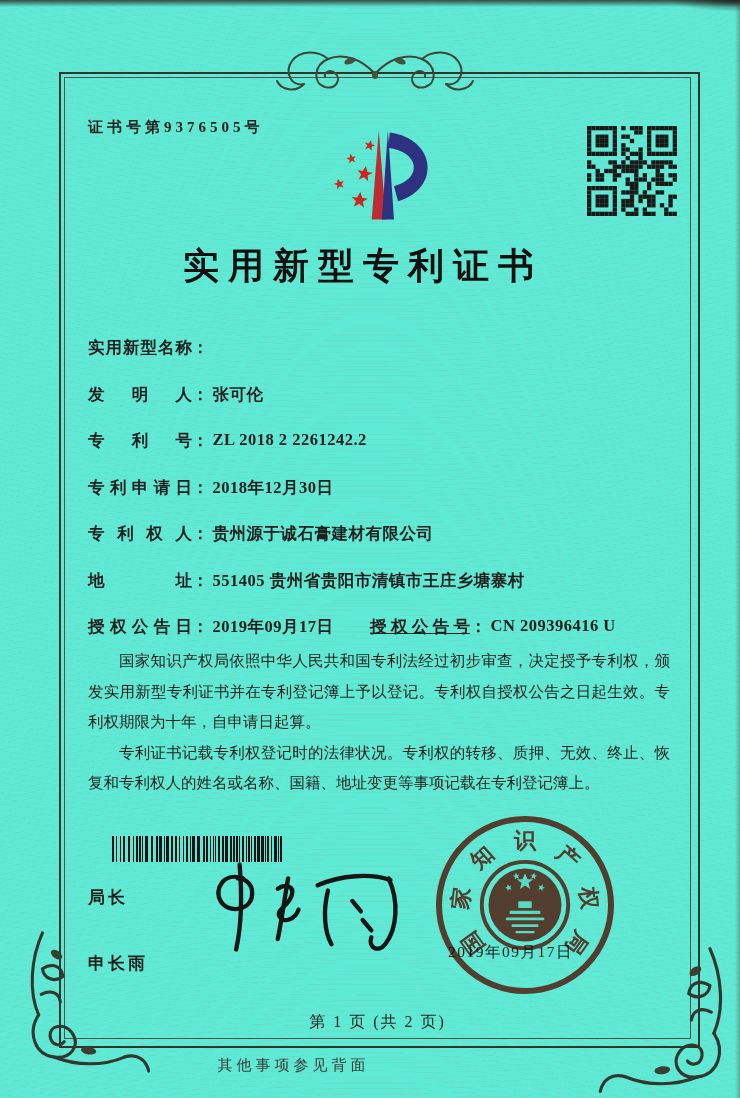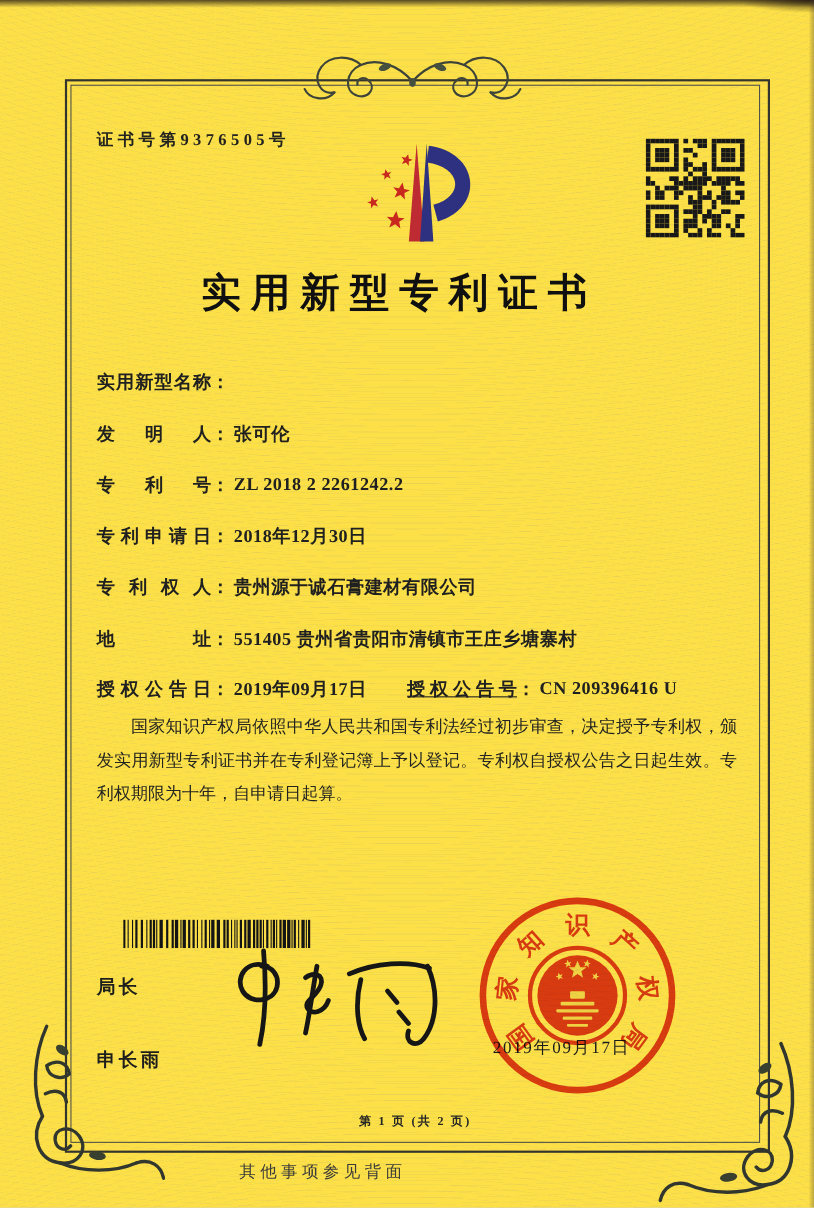--- a/index.html
+++ b/index.html
@@ -6,21 +6,21 @@
     --seal-red:#d8372b;
     --logo-red:#c9281e;
     --logo-blue:#2e3180;
     --ink:#1e1e1c;
     --frame:#34342e;
   }
   html,body{margin:0;padding:0;}
   body{background:#c8c4bd;font-family:"Liberation Serif","DejaVu Serif",serif;}
   .page{
     position:relative;width:740px;height:1098px;margin:0 auto;overflow:hidden;
-    background:#fde047;color:var(--ink);
+    background:#5eead4;color:var(--ink);
   }
   
   .page::before{
     content:"";position:absolute;inset:0;pointer-events:none;
     background:
       repeating-radial-gradient(ellipse 160% 70% at 50% -30%, rgba(160,148,130,.10) 0 1px, transparent 1px 8px),
       repeating-radial-gradient(ellipse 160% 70% at 50% 130%, rgba(150,140,150,.08) 0 1px, transparent 1px 9px);
   }
   .scan-top{position:absolute;top:0;left:0;right:0;height:7px;
     background:linear-gradient(to bottom, rgba(35,25,20,.75), rgba(35,25,20,0));}
@@ -61,21 +61,21 @@
 
   .seal{position:absolute;left:436px;top:816px;width:178px;height:178px;z-index:4;
     mix-blend-mode:multiply;opacity:.94;}
   .seal-ring{position:absolute;inset:0;border:6px solid var(--seal-red);border-radius:50%;}
   .seal-char{position:absolute;left:50%;top:50%;font-size:22px;font-weight:bold;color:var(--seal-red);
     font-family:"Liberation Serif","DejaVu Serif",serif;}
   .seal-emblem{position:absolute;left:50%;top:50%;transform:translate(-50%,-50%);}
   .seal-date{position:absolute;left:448px;top:942px;font-size:15.5px;letter-spacing:1.5px;color:#1b1b1b;z-index:3;}
 
   .page-num{position:absolute;left:59px;top:1012px;width:637px;text-align:center;
-    font-size:11px;letter-spacing:2px;color:#262624;font-weight:bold;}
+    font-size:16px;letter-spacing:2px;color:#262624;}
   .back-note{position:absolute;left:0;top:1056px;width:587px;text-align:center;
     font-size:15px;letter-spacing:4px;color:#3a3a38;}
 
   .orn{position:absolute;pointer-events:none;}
   .orn-top{left:268px;top:48px;width:214px;height:48px;}
   .orn-bl{left:22px;top:930px;width:128px;height:144px;}
   .orn-br{left:596px;top:946px;width:138px;height:148px;}
 </style>
 </head>
 <body>
@@ -427,20 +427,21 @@
       <span class="grant-right">
         <span class="f-label">授权公告号</span>
           <span class="f-colon">：</span>
           <span class="f-value">CN 209396416 U</span>
       </span>
     </div>
   </div>
 
   <div class="paras">
     <p>国家知识产权局依照中华人民共和国专利法经过初步审查，决定授予专利权，颁发实用新型专利证书并在专利登记簿上予以登记。专利权自授权公告之日起生效。专利权期限为十年，自申请日起算。</p>
+    <p>专利证书记载专利权登记时的法律状况。专利权的转移、质押、无效、终止、恢复和专利权人的姓名或名称、国籍、地址变更等事项记载在专利登记簿上。</p>
   </div>
 
   <svg class="barcode" id="barcode" viewBox="0 0 174 26" preserveAspectRatio="none">
       <rect x="0" y="0" width="2" height="26" fill="#141414"></rect>
       <rect x="4" y="0" width="1" height="26" fill="#141414"></rect>
       <rect x="8" y="0" width="1" height="26" fill="#141414"></rect>
       <rect x="11" y="0" width="2" height="26" fill="#141414"></rect>
       <rect x="16" y="0" width="2" height="26" fill="#141414"></rect>
       <rect x="21" y="0" width="1" height="26" fill="#141414"></rect>
       <rect x="24" y="0" width="2" height="26" fill="#141414"></rect>

